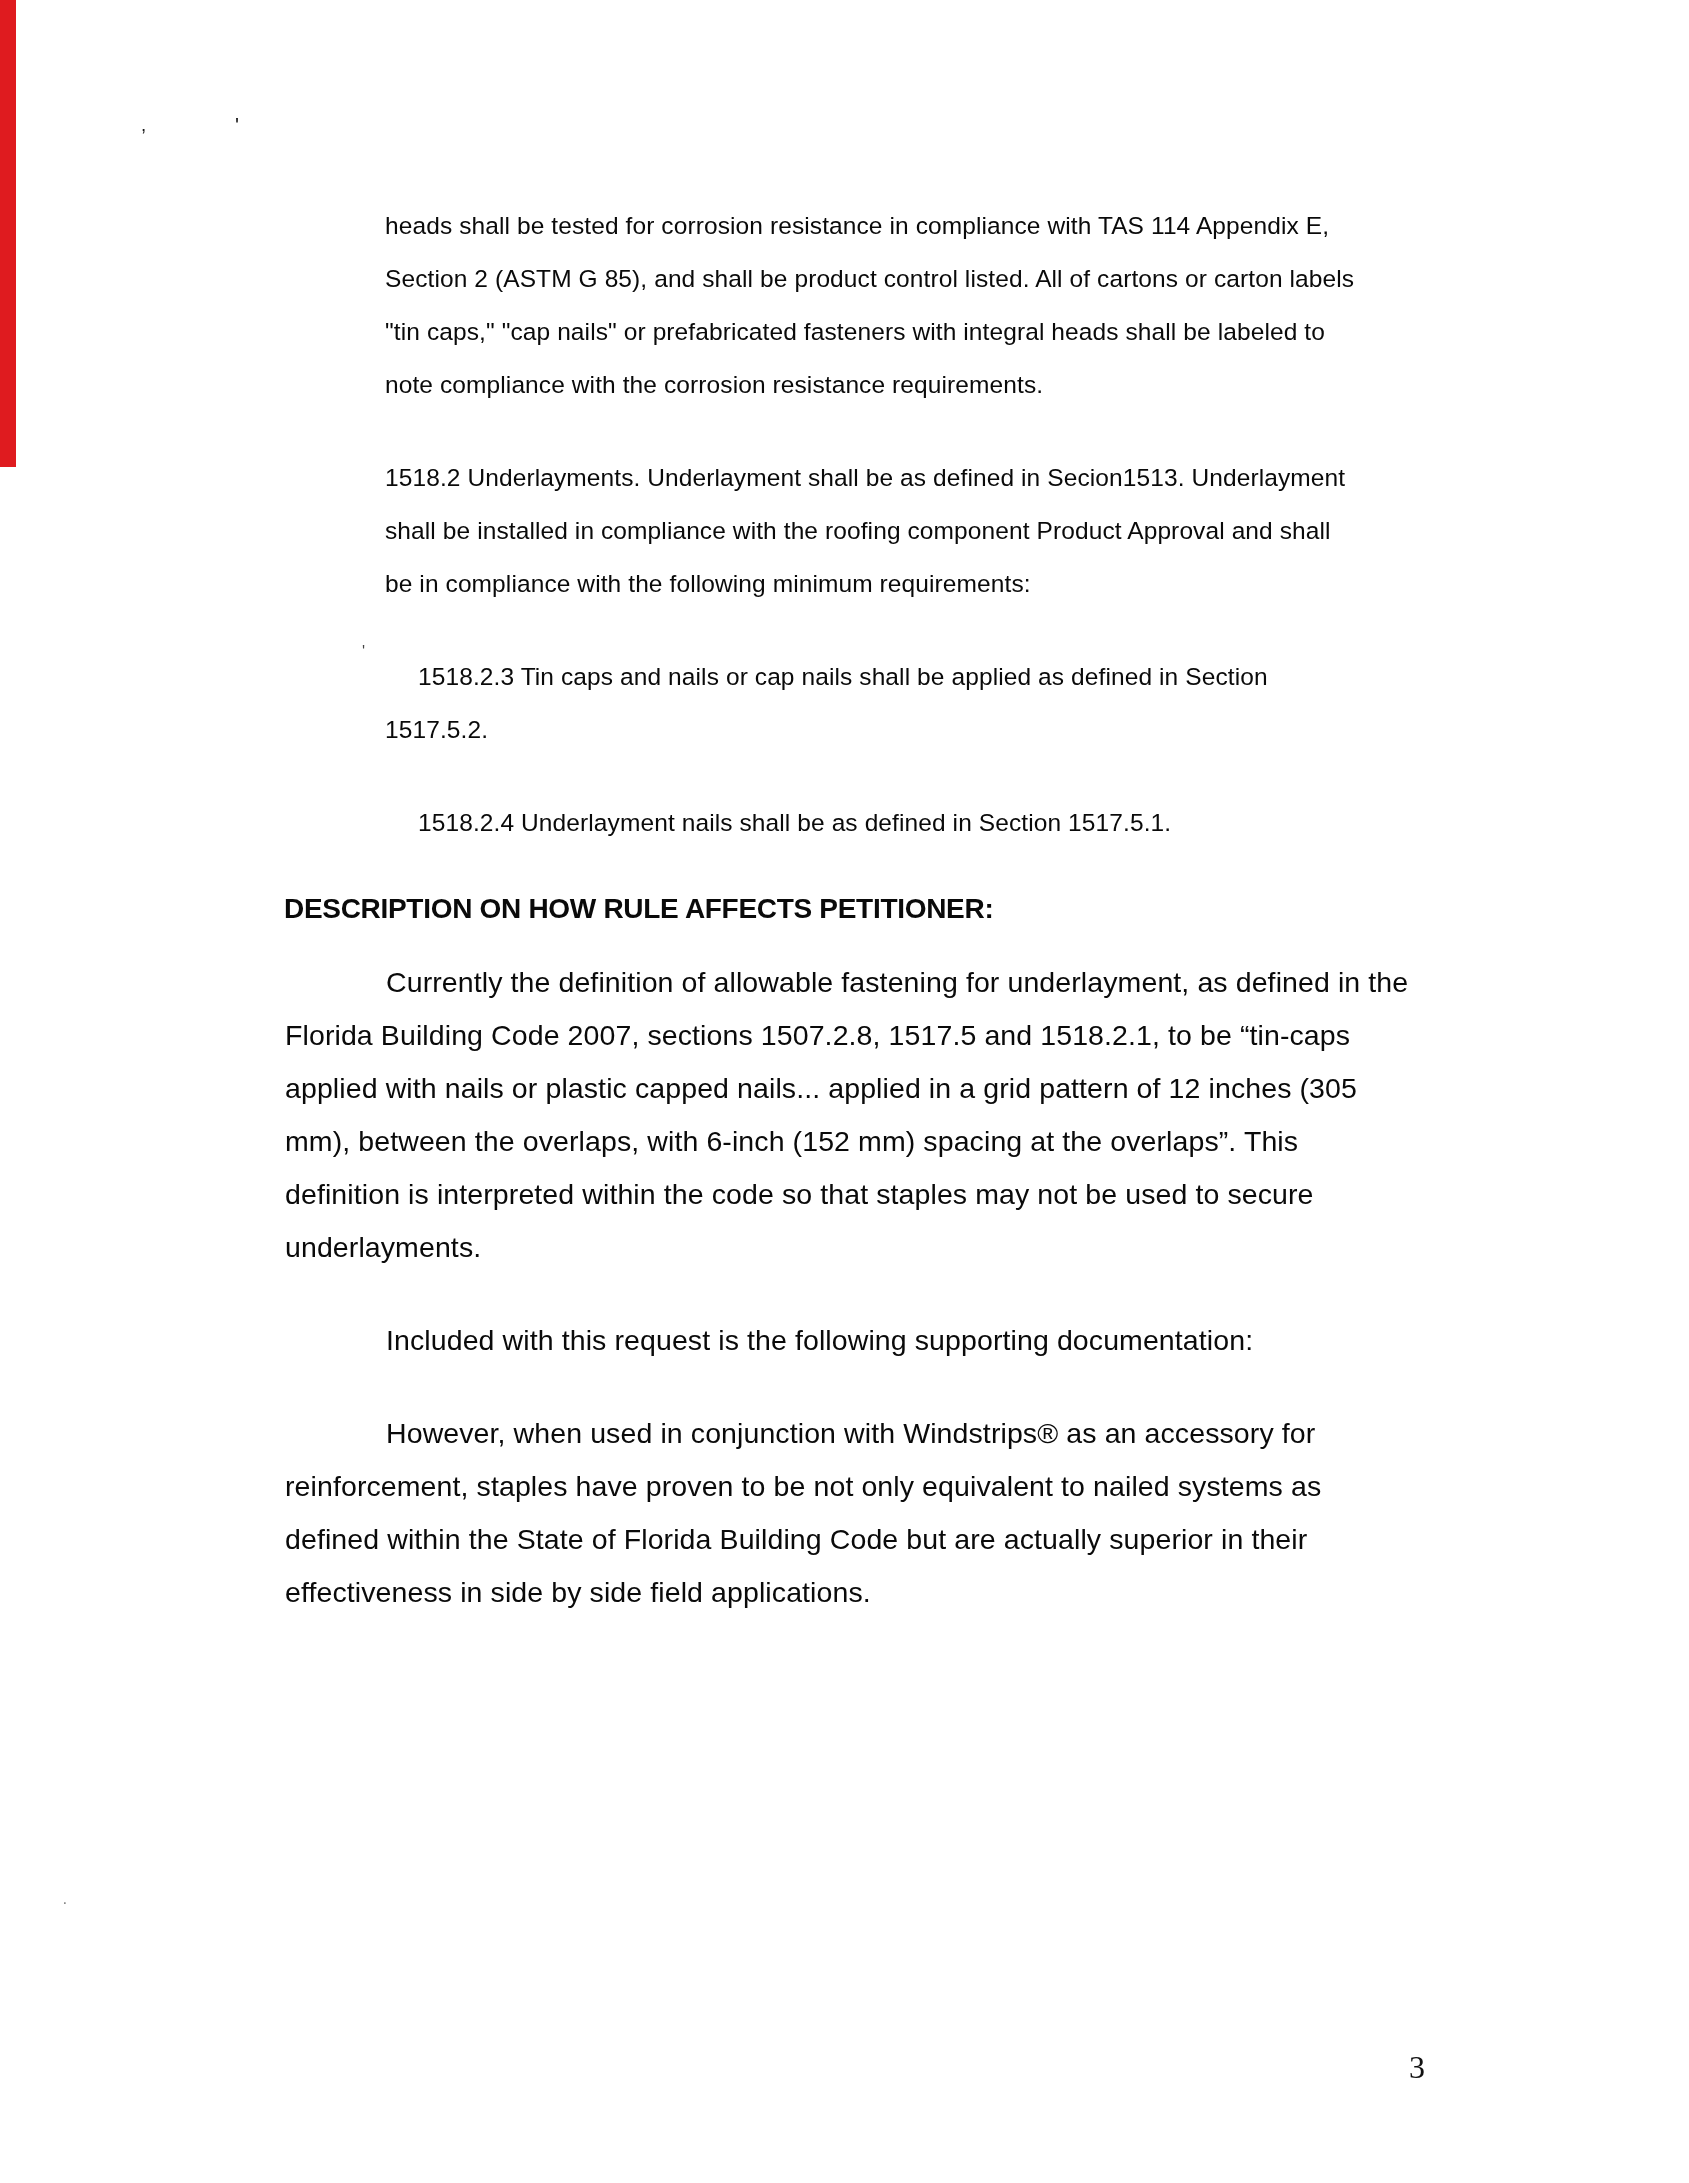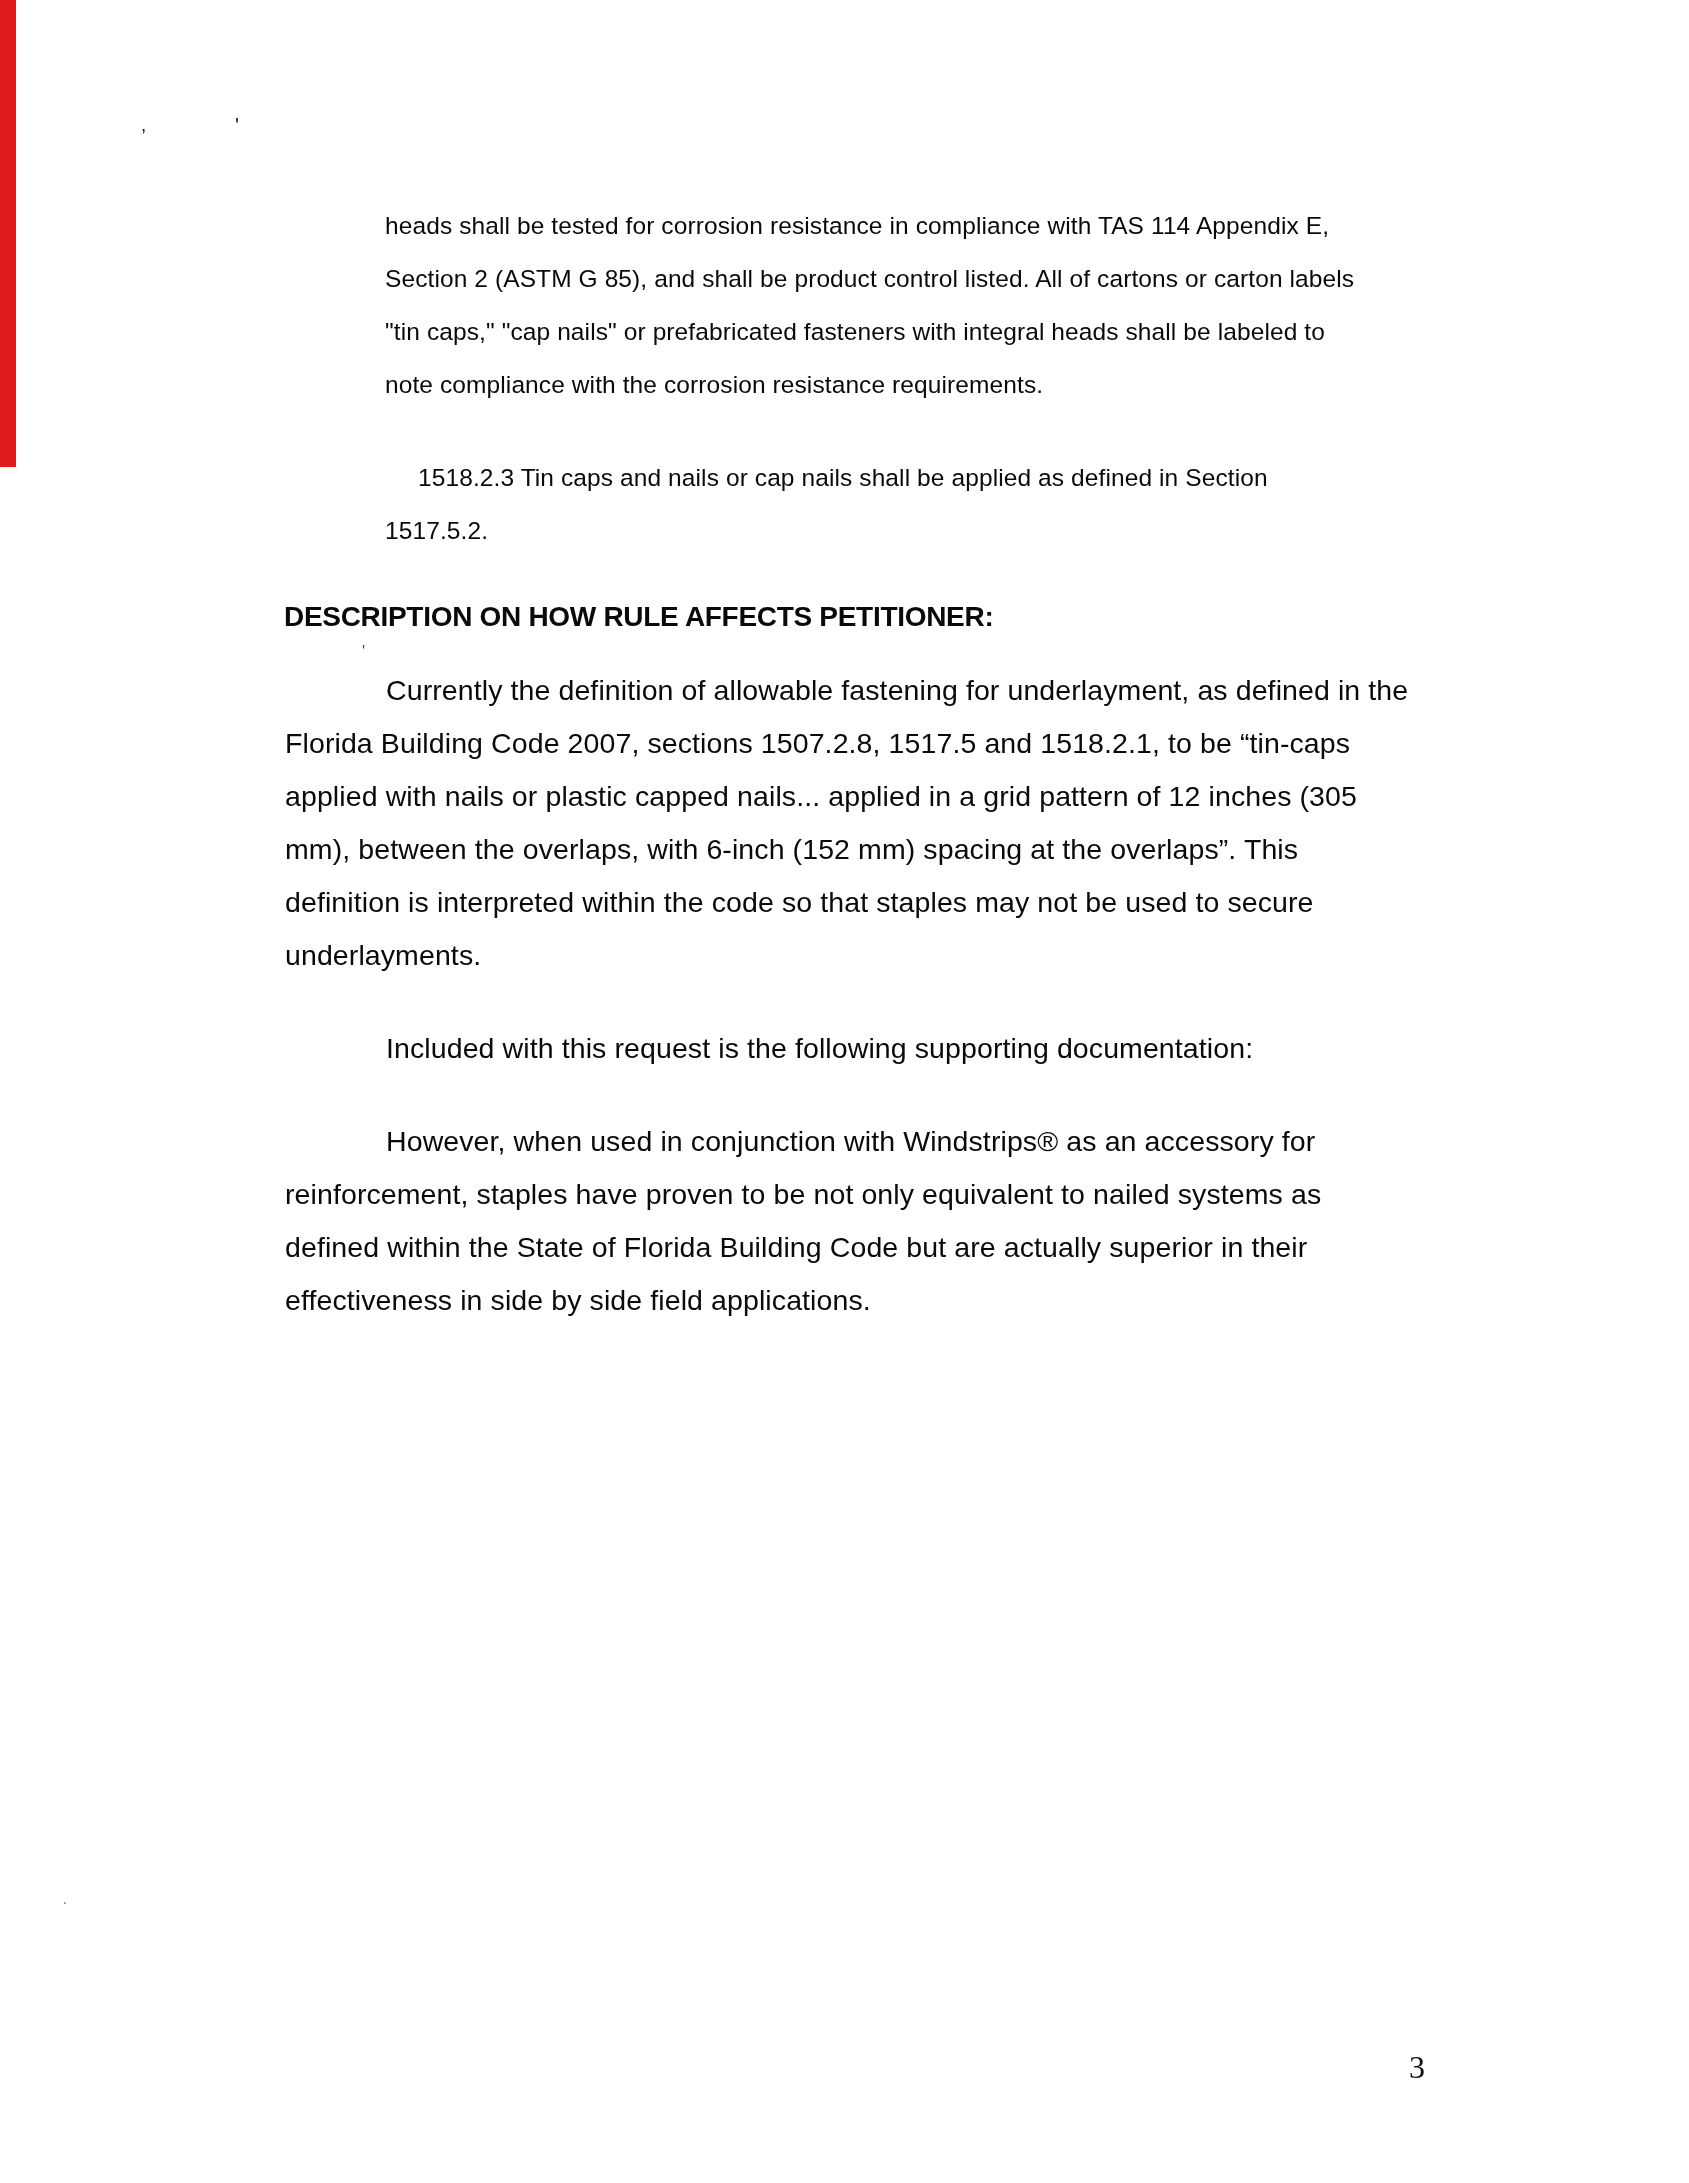--- a/index.html
+++ b/index.html
@@ -70,22 +70,26 @@
       <span class="artifact" style="left: 362px; top: 644px; font-size: 16px; color: rgb(68, 68, 68);">'</span>
       <span class="artifact" style="left: 62px; top: 1894px; font-size: 17px; color: rgb(136, 136, 136);">·</span>
     </div>
 
   <div class="content">
     <div class="quote-block" id="quote-block">
         <p>heads shall be tested for corrosion resistance in compliance with TAS 114 Appendix E,
 Section 2 (ASTM G 85), and shall be product control listed. All of cartons or carton labels
 "tin caps," "cap nails" or prefabricated fasteners with integral heads shall be labeled to
 note compliance with the corrosion resistance requirements.</p>
+        <p>1518.2 Underlayments. Underlayment shall be as defined in Secion1513. Underlayment
+shall be installed in compliance with the roofing component Product Approval and shall
+be in compliance with the following minimum requirements:</p>
         <p class="num">1518.2.3 Tin caps and nails or cap nails shall be applied as defined in Section
 1517.5.2.</p>
+        <p class="num">1518.2.4 Underlayment nails shall be as defined in Section 1517.5.1.</p>
       </div>
 
     <h2 class="heading">DESCRIPTION ON HOW RULE AFFECTS PETITIONER:</h2>
 
     <div class="body-block" id="body-block">
         <p class="ind">Currently the definition of allowable fastening for underlayment, as defined in the
 Florida Building Code 2007, sections 1507.2.8, 1517.5 and 1518.2.1, to be “tin-caps
 applied with nails or plastic capped nails... applied in a grid pattern of 12 inches (305
 mm), between the overlaps, with 6-inch (152 mm) spacing at the overlaps”. This
 definition is interpreted within the code so that staples may not be used to secure

